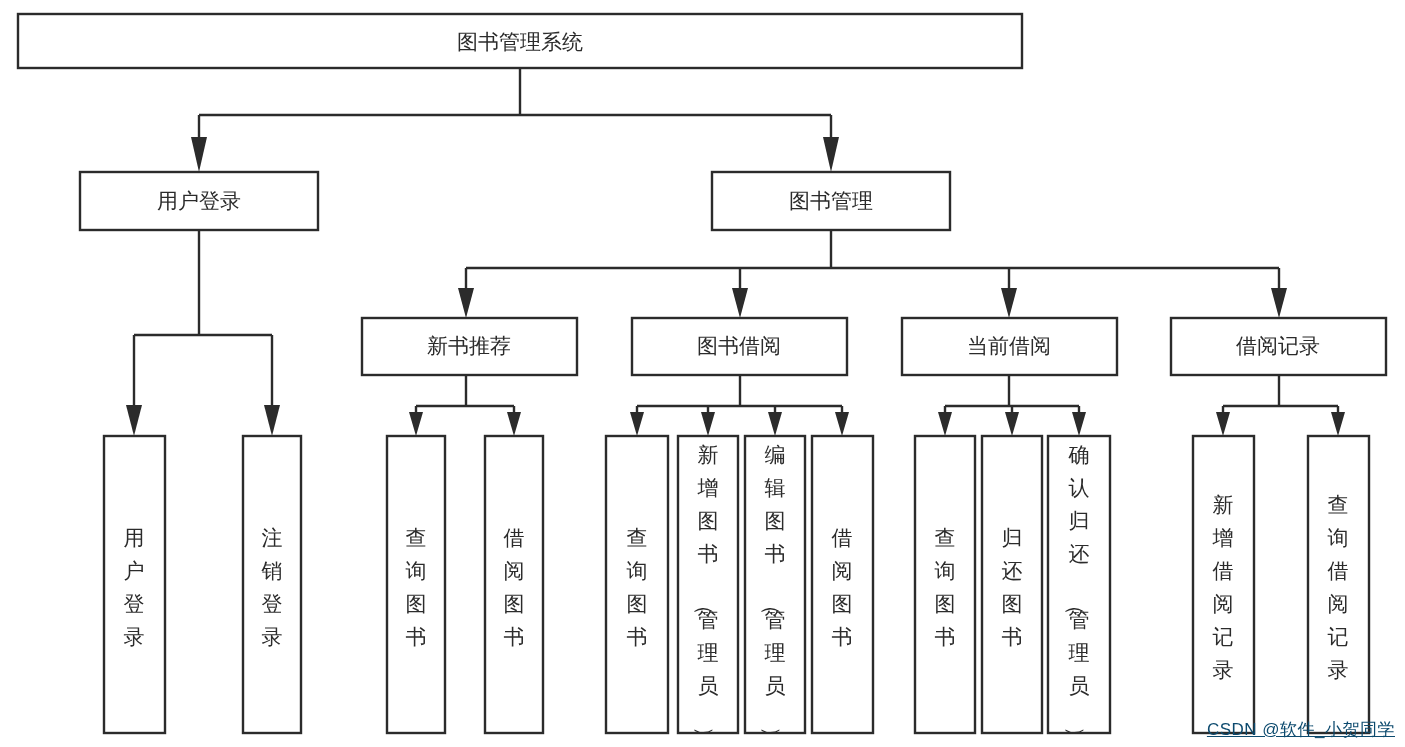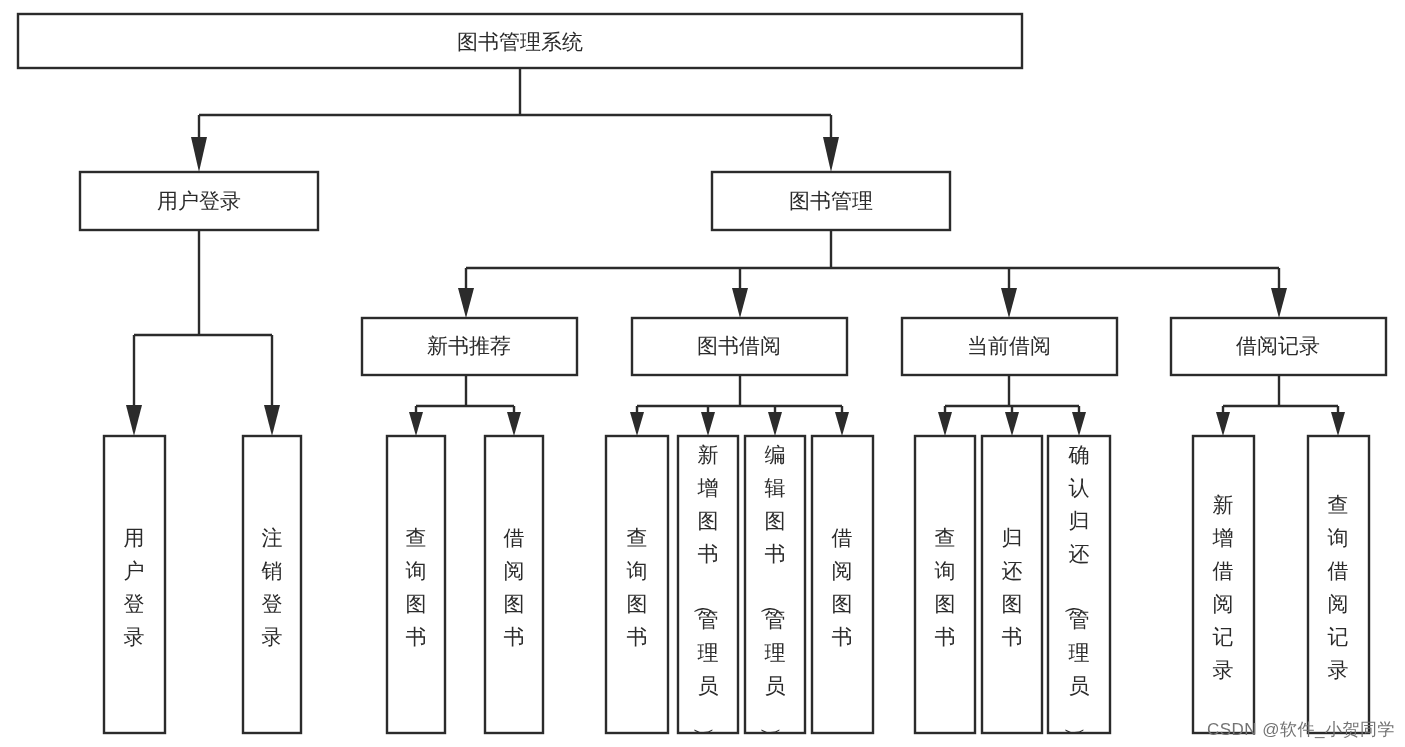--- a/index.html
+++ b/index.html
@@ -56,24 +56,25 @@
     fill: #2b2b2b;
     font-size: 21px;
     text-anchor: middle;
   }
   .watermark {
     position: absolute;
     right: 10px;
     bottom: 6px;
     font-family: "Liberation Sans", "DejaVu Sans", sans-serif;
     font-size: 17px;
-    color: #737373;
+    color: #0c4a6e;
     letter-spacing: 0.5px;
     white-space: nowrap;
     pointer-events: none;
+    text-decoration: underline;
   }
 </style>
 </head>
 <body>
 
 <div id="diagram-root">
 
   <svg class="diagram-canvas" viewBox="0 0 1405 747" xmlns="http://www.w3.org/2000/svg">
 
     <g>

